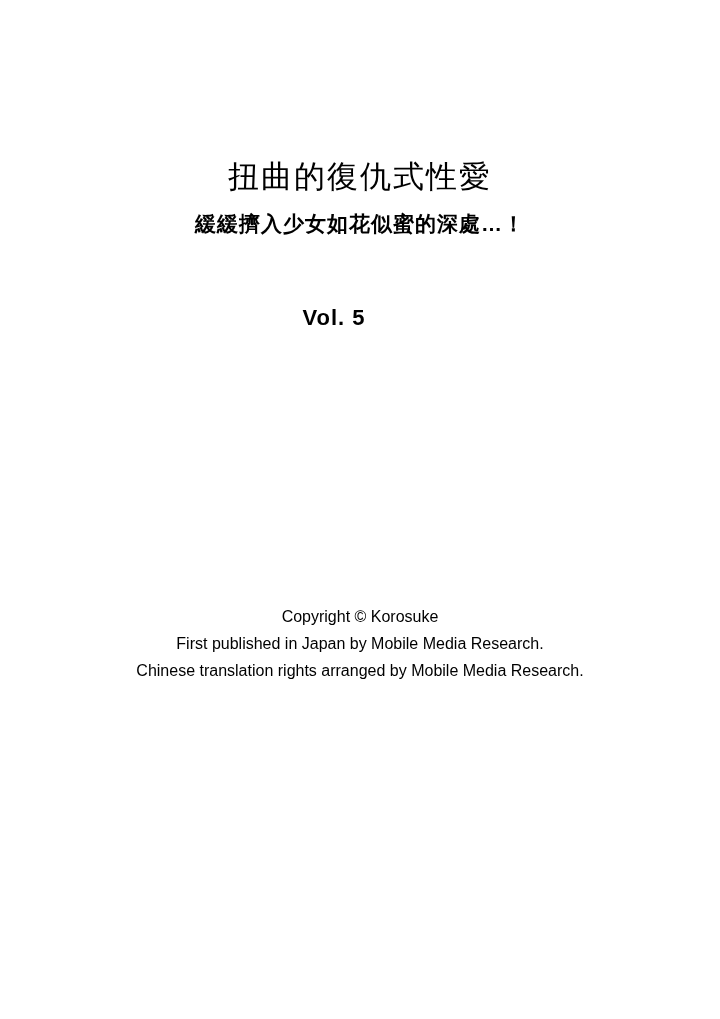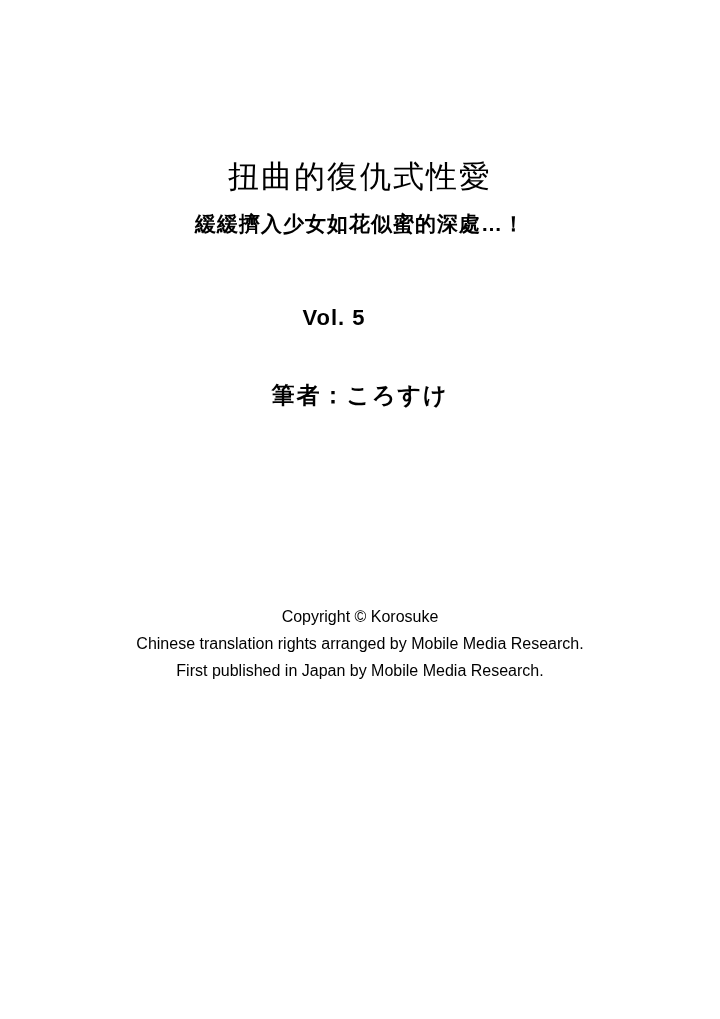--- a/index.html
+++ b/index.html
@@ -86,23 +86,20 @@
 
   <div class="title-block">
     <div class="main-title">扭曲的復仇式性愛</div>
     <div class="sub-title">緩緩擠入少女如花似蜜的深處…！</div>
   </div>
 
   <div class="volume-block">
     <div class="volume">Vol. 5</div>
   </div>
 
-  <div class="author-block">
-    <div class="author">筆者：ころすけ</div>
-  </div>
 
   <div class="copyright-block">
     <div class="copyright-line">Copyright © Korosuke</div>
+    <div class="copyright-line">First published in Japan by Mobile Media Research.</div>
     <div class="copyright-line">Chinese translation rights arranged by Mobile Media Research.</div>
-    <div class="copyright-line">First published in Japan by Mobile Media Research.</div>
   </div>
 
 </div>
 
 </body></html>

